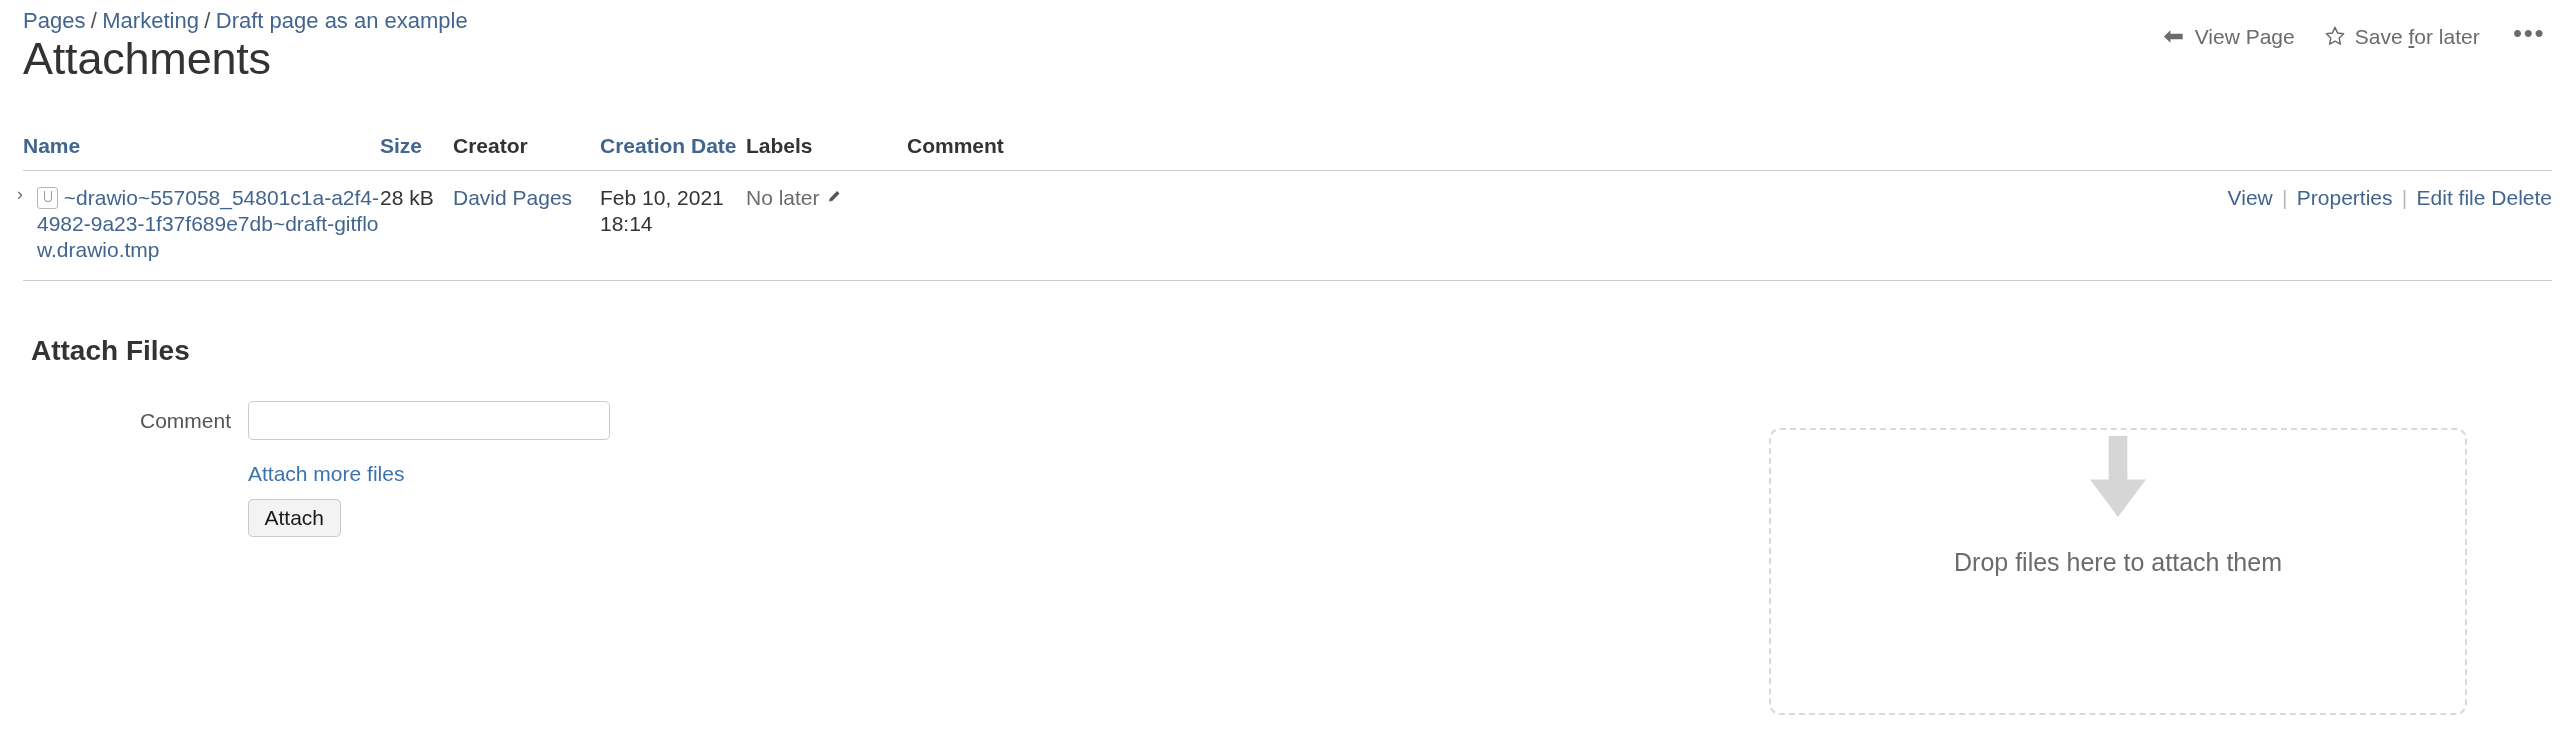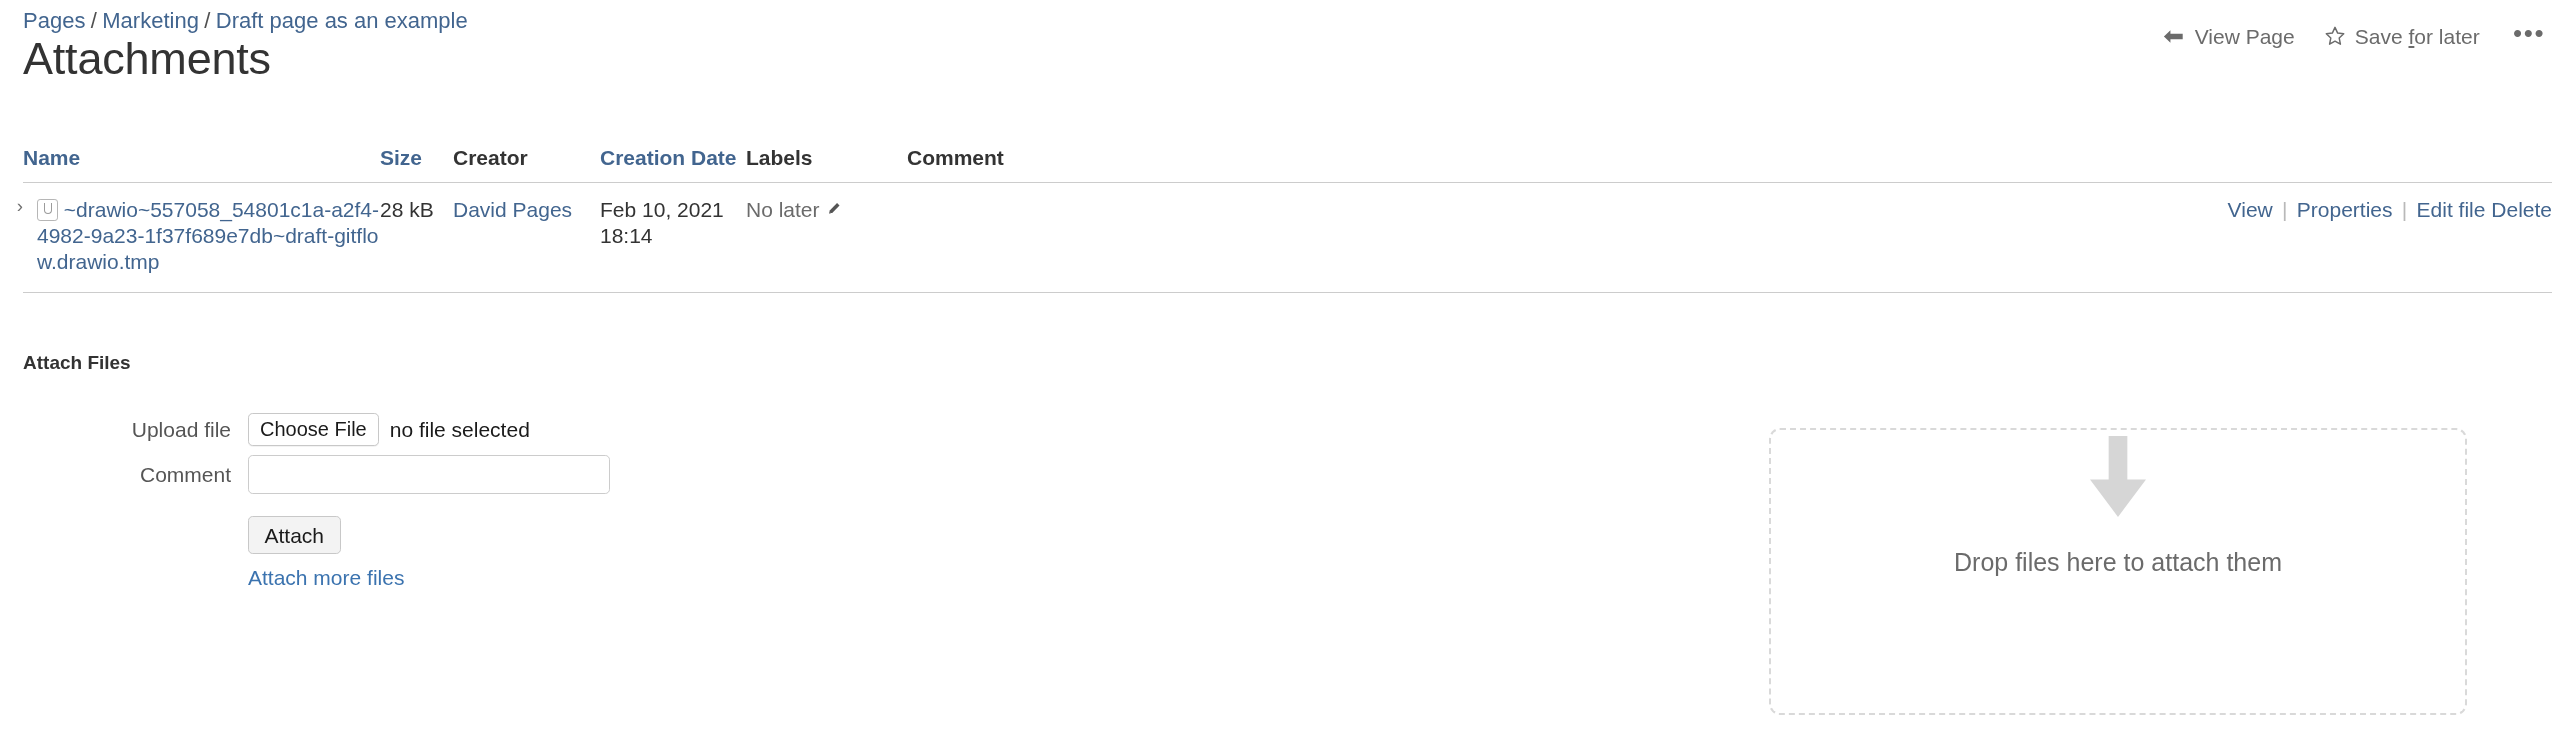--- a/index.html
+++ b/index.html
@@ -100,21 +100,21 @@
     height: 17px;
     position: relative;
     display: inline-block;
   }
   .arrow-back svg { display:block; }
   .star-icon svg { display:block; }
 
   
   .attach-table {
     position: relative;
-    margin-top: 52px;
+    margin-top: 40px;
     border-collapse: collapse;
     width: 2529px;
     table-layout: fixed;
   }
   .attach-table th {
     text-align: left;
     font-size: 21px;
     line-height: 25px;
     font-weight: bold;
     padding: 0 0 12.4px 0;
@@ -217,22 +217,22 @@
     color: #b9b9b9;
     padding: 0 9.3px;
   }
 
   
   .attach-files {
     position: relative;
     margin-top: 53px;
   }
   .attach-files h2 {
-    margin: 0;
-    font-size: 19px;
+    margin: 8px;
+    font-size: 28px;
     line-height: 33px;
     font-weight: bold;
     color: #333333;
   }
   .form-wrap {
     position: relative;
     margin-top: 34px;
   }
   .form-row {
     display: flex;
@@ -419,39 +419,32 @@
         </td>
       </tr>
     </tbody>
   </table>
 
   <div class="attach-files">
     <h2>Attach Files</h2>
 
     <div class="form-wrap">
 
-      <div class="form-row">
-        <div class="form-label">Upload file</div>
-        <div class="file-input-box">
-          <span class="choose-file-btn">Choose File</span>
-          <span class="no-file-text">no file selected</span>
-        </div>
-      </div>
 
       <div class="form-row">
         <div class="form-label">Comment</div>
         <input class="comment-input" type="text" placeholder="" style="">
       </div>
 
       <div class="sub-row">
+        <a href="#" class="attach-more-link">Attach more files</a>
+      </div>
+
+      <div class="sub-row">
         <button class="attach-btn">Attach</button>
-      </div>
-
-      <div class="sub-row">
-        <a href="#" class="attach-more-link">Attach more files</a>
       </div>
     </div>
   </div>
 
   <div class="dropzone">
     <div class="dropzone-arrow">
       <svg width="70" height="84" viewBox="0 0 90 108" aria-hidden="true">
         <path d="M33 0 L57 0 L57 56 L81 56 L45 104 L9 56 L33 56 Z" fill="#d6d6d6"></path>
       </svg>
     </div>

